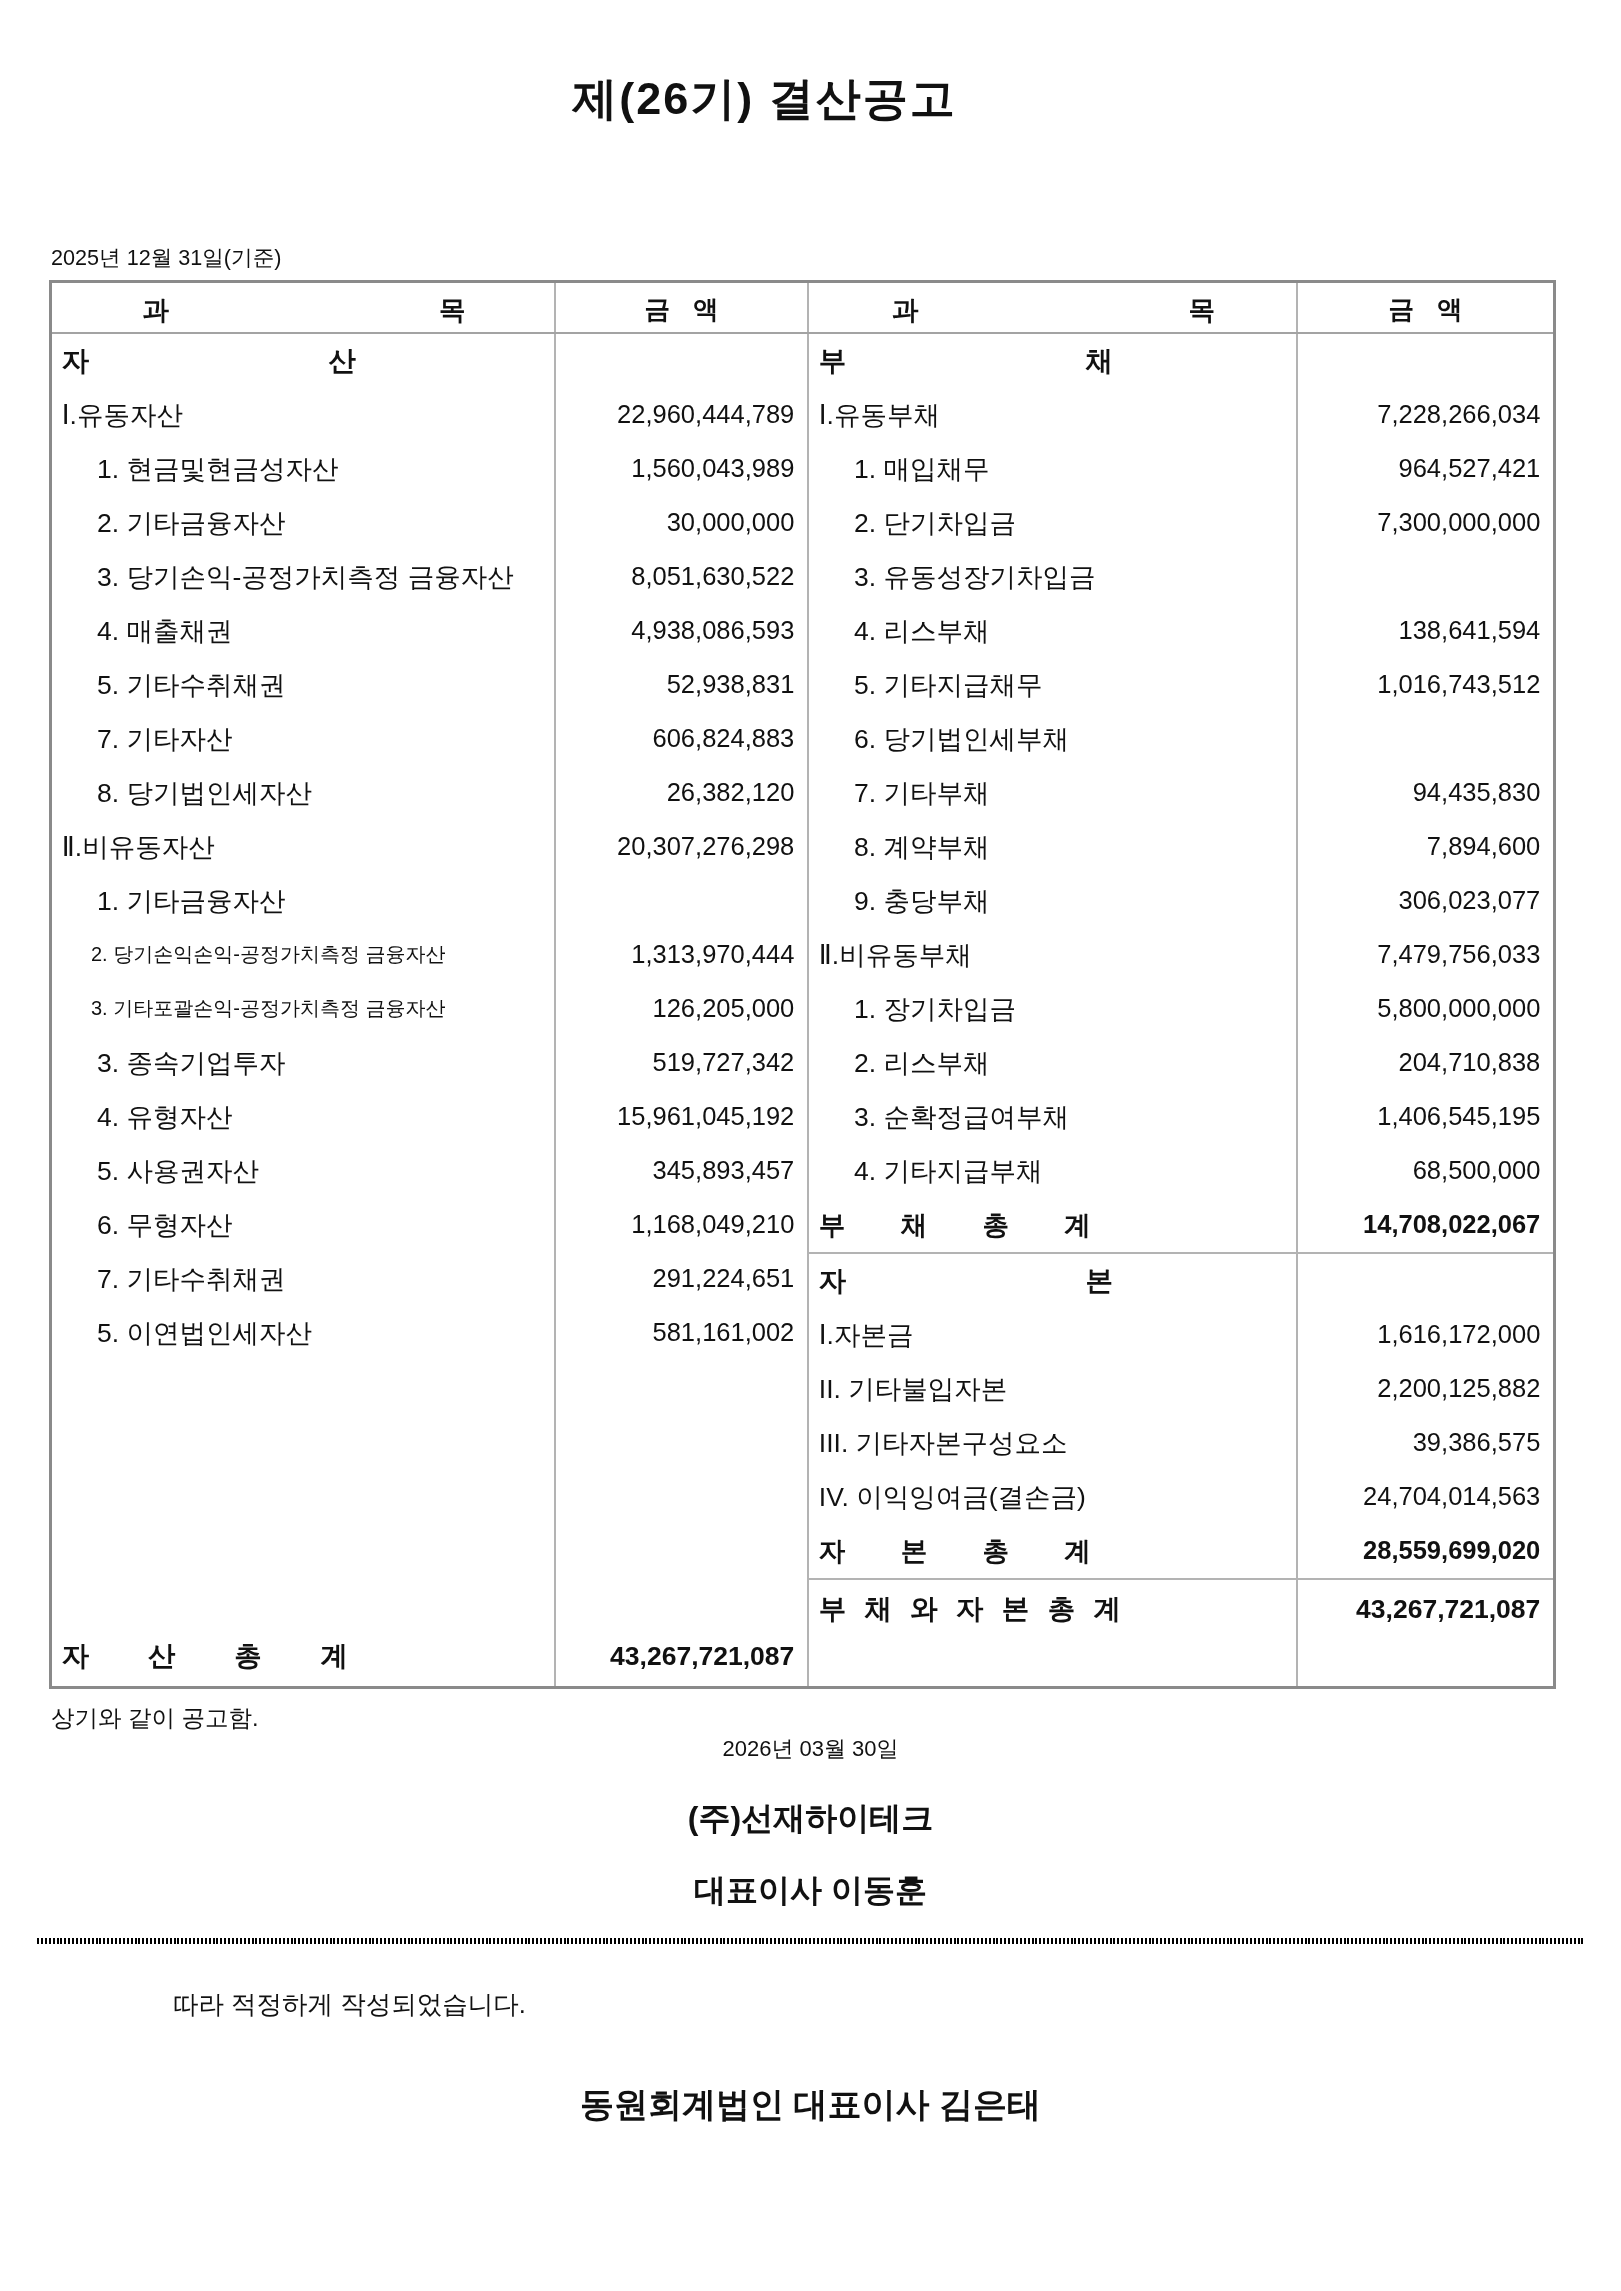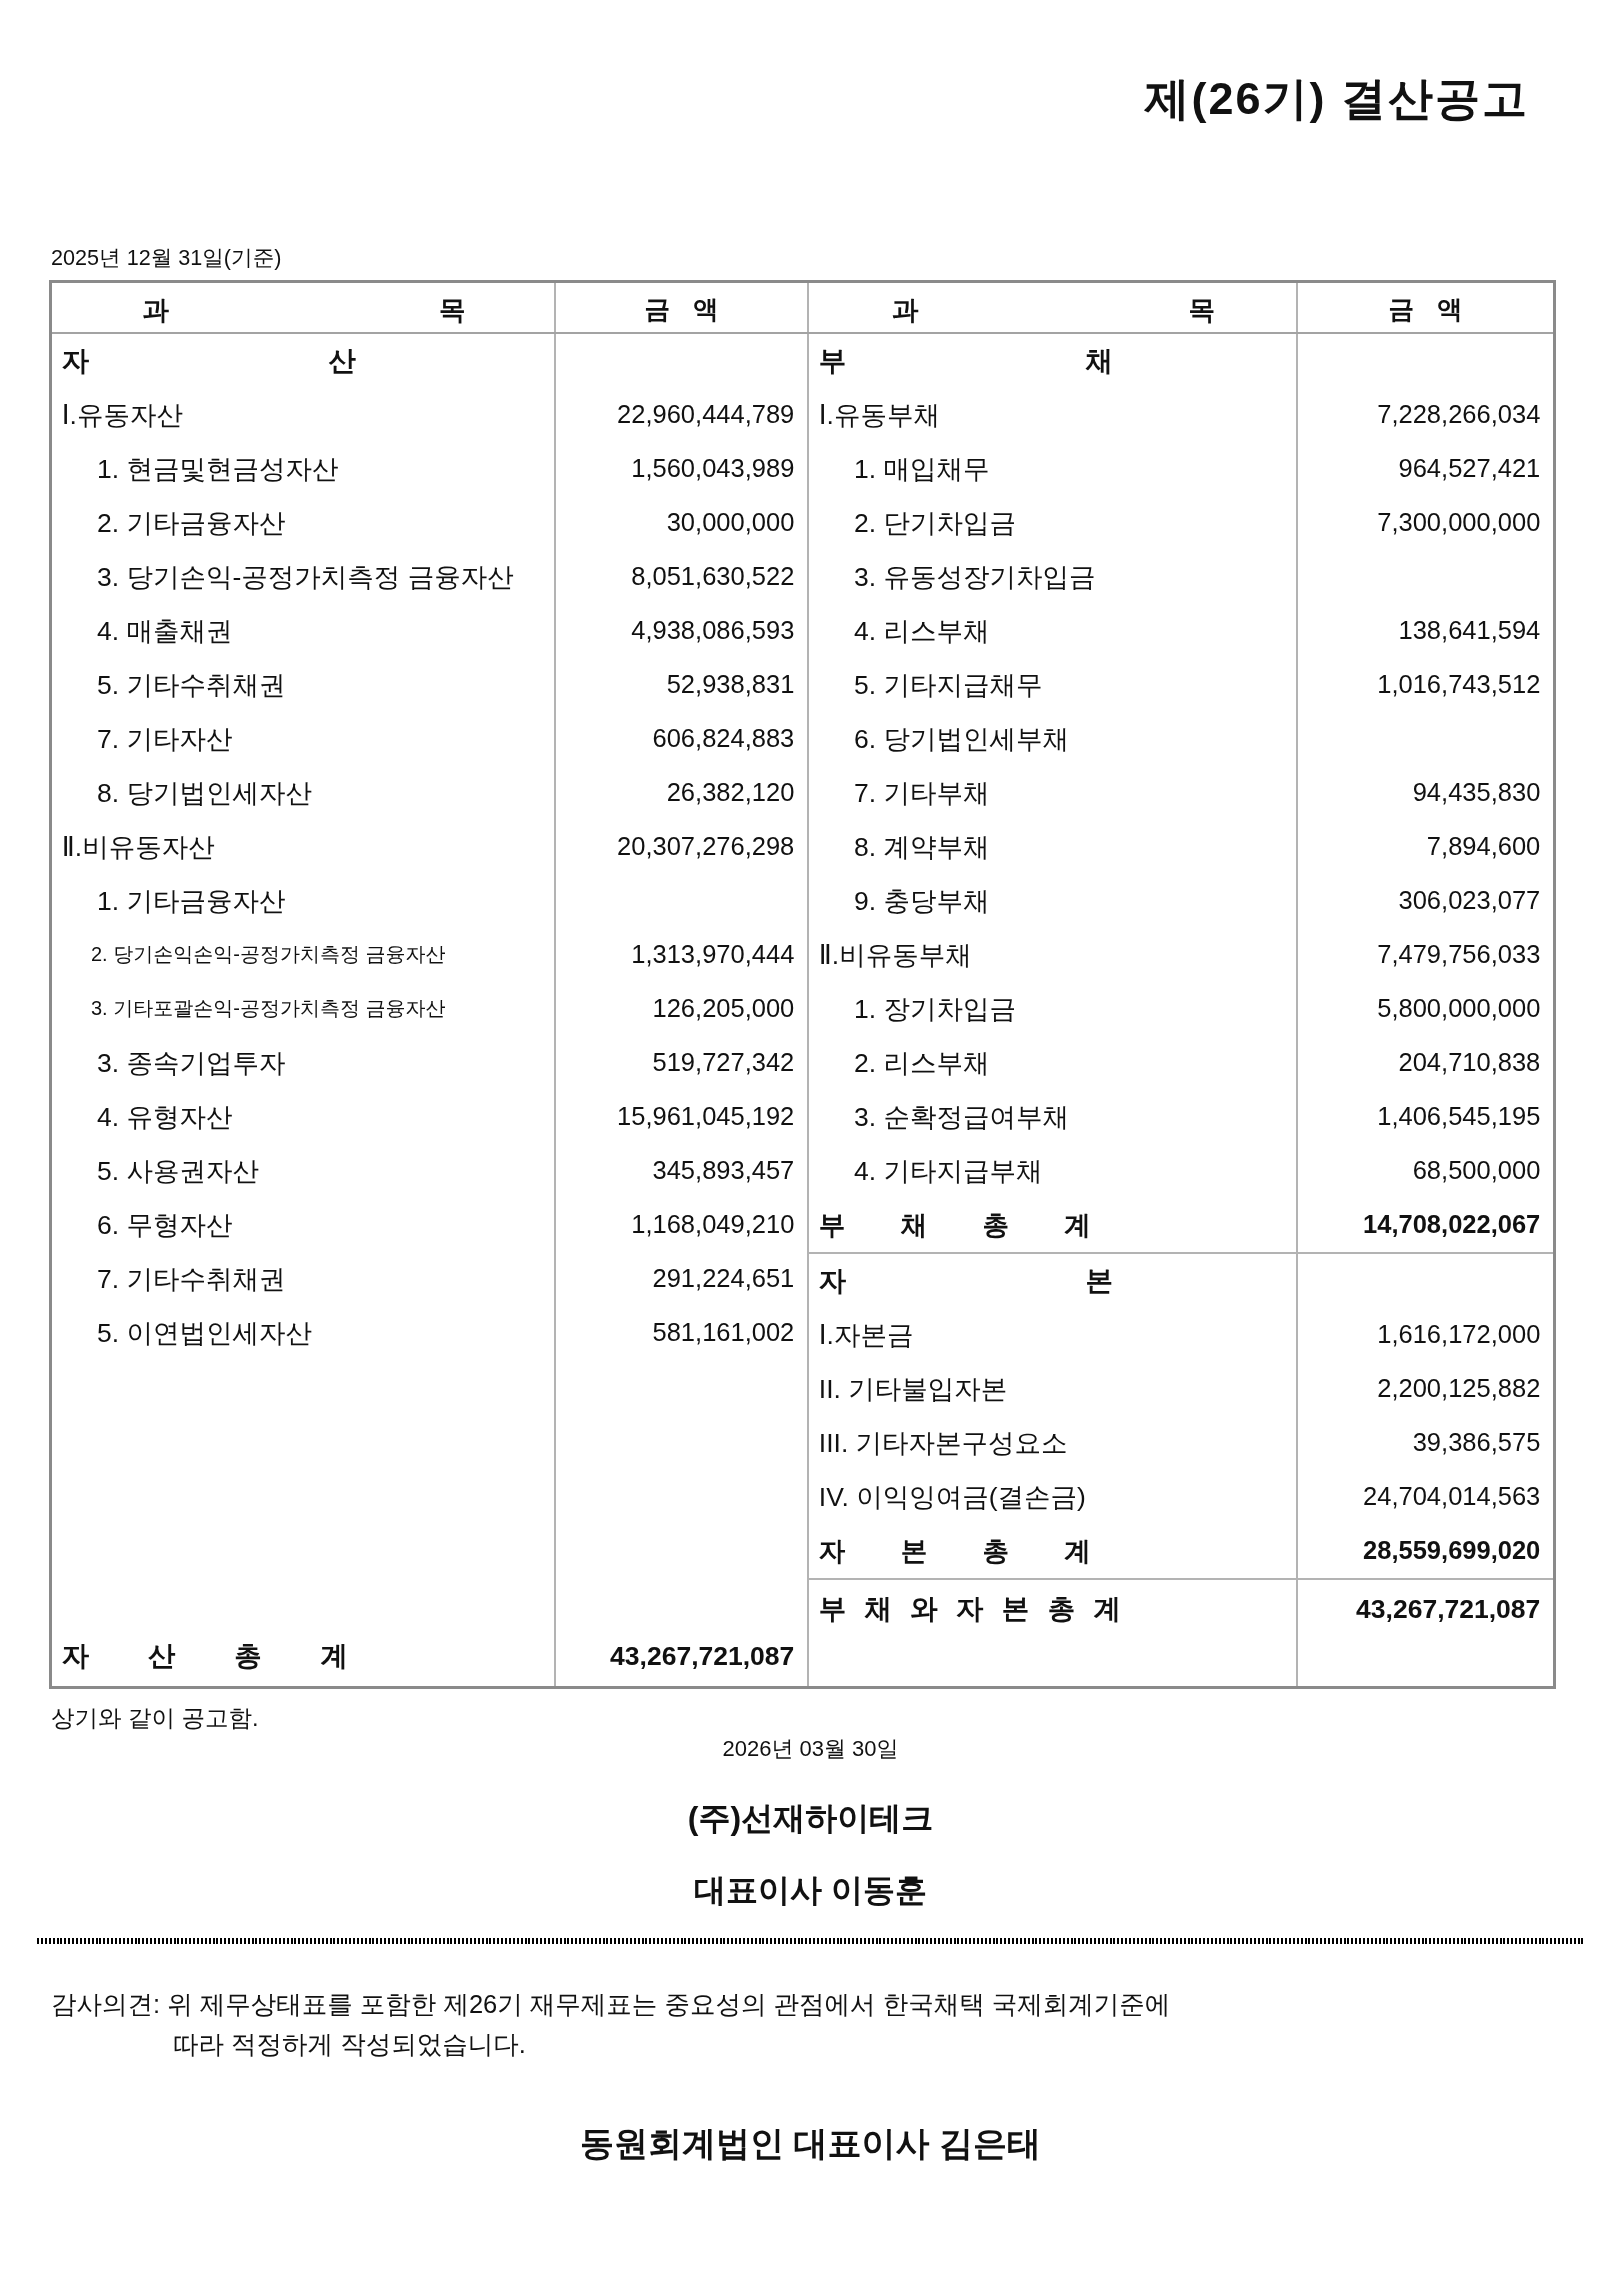--- a/index.html
+++ b/index.html
@@ -1,19 +1,19 @@
 <!DOCTYPE html>
 <html><head>
 <meta charset="utf-8">
 <style>
   html,body{margin:0;padding:0;background:#ffffff;}
   body{width:1621px;height:2292px;font-family:"Liberation Sans","DejaVu Sans",sans-serif;color:#111;}
   .page{position:relative;width:1621px;height:2292px;background:#fff;overflow:hidden;}
 
-  .title{margin:69px 0 0 0;width:1529px;text-align:right;font-size:45px;font-weight:bold;letter-spacing:2px;}
+  .title{margin:69px 0 0 0;width:1529px;text-align:center;font-size:45px;font-weight:bold;letter-spacing:2px;}
   .basedate{margin:114px 0 7.8px 51px;font-size:21.6px;}
 
   .sheet{margin-left:49px;width:1507px;height:1409px;border:3.9px solid #8a8a8a;box-sizing:border-box;display:flex;flex-direction:column;background:#fff;}
   .head{display:flex;height:51px;border-bottom:2px solid #a3a3a3;box-sizing:border-box;font-weight:bold;font-size:25.5px;flex:0 0 auto;}
   .body{flex:1;display:flex;min-height:0;}
 
   .half{position:relative;display:flex;flex-direction:column;box-sizing:border-box;}
   .half.left{width:755px;}
   .half.right{flex:1;border-left:2px solid #b3b3b3;}
   .half::after{content:"";position:absolute;top:0;bottom:0;width:2px;background:#b3b3b3;}
@@ -322,20 +322,19 @@
 
   <div class="notice">상기와 같이 공고함.</div>
 
   <div class="fdate">2026년 03월 30일</div>
   <div class="fcompany">(주)선재하이테크</div>
   <div class="fceo">대표이사 이동훈</div>
 
   <div class="dotline"></div>
 
   <div class="audit">
-    <div class="l1">감사의견: 위 제무상태표를 포함한 제26기 재무제표는 중요성의 관점에서 한국채택 국제회계기준에</div>
     <div class="l2">따라 적정하게 작성되었습니다.</div>
   </div>
 
   <div class="fauditor">동원회계법인 대표이사 김은태</div>
 
 </div>
 
 
 </body></html>

